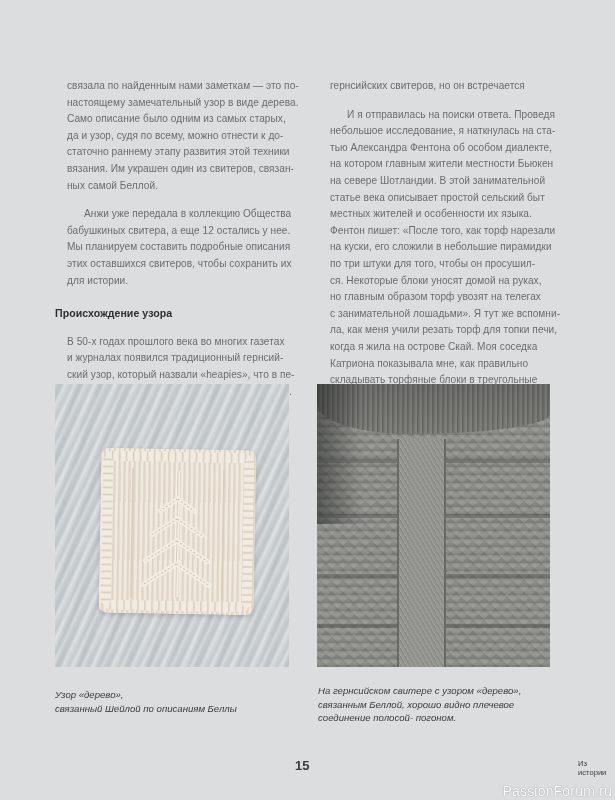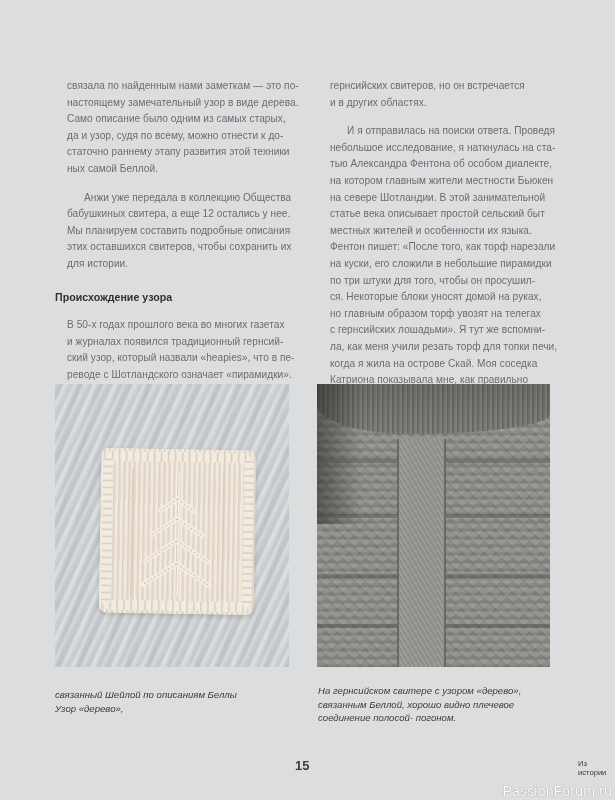--- a/index.html
+++ b/index.html
@@ -162,20 +162,21 @@
 </head>
 <body>
 
 <div class="col col-left">
   <p>
     <span class="line">связала по найденным нами заметкам — это по-</span>
     <span class="line">настоящему замечательный узор в виде дерева.</span>
     <span class="line">Само описание было одним из самых старых,</span>
     <span class="line">да и узор, судя по всему, можно отнести к до-</span>
     <span class="line">статочно раннему этапу развития этой техники</span>
+    <span class="line">вязания. Им украшен один из свитеров, связан-</span>
     <span class="line">ных самой Беллой.</span>
   </p>
   <p class="indent">
     <span class="line">Анжи уже передала в коллекцию Общества</span>
     <span class="line" style="text-indent:0">бабушкиных свитера, а еще 12 остались у нее.</span>
     <span class="line" style="text-indent:0">Мы планируем составить подробные описания</span>
     <span class="line" style="text-indent:0">этих оставшихся свитеров, чтобы сохранить их</span>
     <span class="line" style="text-indent:0">для истории.</span>
   </p>
   <h3 class="section-heading">Происхождение узора</h3>
@@ -187,36 +188,35 @@
   </p>
   <p class="indent">
     <span class="line">Этот узор, состоящий из треугольников,</span>
     <span class="line" style="text-indent:0">мы часто видели в шотландских коллекциях</span>
   </p>
 </div>
 
 <div class="col col-right">
   <p>
     <span class="line">гернсийских свитеров, но он встречается</span>
-    <span class="line">и в других областях.</span>
   </p>
   <p class="indent">
     <span class="line">И я отправилась на поиски ответа. Проведя</span>
     <span class="line" style="text-indent:0">небольшое исследование, я наткнулась на ста-</span>
     <span class="line" style="text-indent:0">тью Александра Фентона об особом диалекте,</span>
     <span class="line" style="text-indent:0">на котором главным жители местности Бьюкен</span>
     <span class="line" style="text-indent:0">на севере Шотландии. В этой занимательной</span>
     <span class="line" style="text-indent:0">статье века описывает простой сельский быт</span>
     <span class="line" style="text-indent:0">местных жителей и особенности их языка.</span>
     <span class="line" style="text-indent:0">Фентон пишет: «После того, как торф нарезали</span>
     <span class="line" style="text-indent:0">на куски, его сложили в небольшие пирамидки</span>
     <span class="line" style="text-indent:0">по три штуки для того, чтобы он просушил-</span>
     <span class="line" style="text-indent:0">ся. Некоторые блоки уносят домой на руках,</span>
     <span class="line" style="text-indent:0">но главным образом торф увозят на телегах</span>
-    <span class="line" style="text-indent:0">с гернсийских лошадьми». Я тут же вспомни-</span>
+    <span class="line" style="text-indent:0">с занимательной лошадьми». Я тут же вспомни-</span>
     <span class="line" style="text-indent:0">ла, как меня учили резать торф для топки печи,</span>
     <span class="line" style="text-indent:0">когда я жила на острове Скай. Моя соседка</span>
     <span class="line" style="text-indent:0">Катриона показывала мне, как правильно</span>
     <span class="line" style="text-indent:0">складывать торфяные блоки в треугольные</span>
     <span class="line" style="text-indent:0">пирамидки, чтобы они хорошо просушились.</span>
     <span class="line" style="text-indent:0">Только после этого их можно было уносить</span>
   </p>
 </div>
 
 <div class="photo photo-left" role="img" aria-label="Knitted cream swatch with tree pattern on grey textured background">
@@ -258,22 +258,22 @@
   <div class="collar"></div>
   <div class="collar-shadow"></div>
   <div class="band" style="top:75px"></div>
   <div class="band" style="top:130px"></div>
   <div class="band" style="top:190px"></div>
   <div class="band" style="top:240px"></div>
   <div class="strap"></div>
 </div>
 
 <div class="caption caption-left">
+  <span class="line">Узор «дерево»,</span>
   <span class="line">связанный Шейлой по описаниям Беллы</span>
-  <span class="line">Узор «дерево»,</span>
 </div>
 <div class="caption caption-right">
   <span class="line">На гернсийском свитере с узором «дерево»,</span>
   <span class="line">связанным Беллой, хорошо видно плечевое</span>
   <span class="line">соединение полосой- погоном.</span>
 </div>
 
 <div class="page-number">15</div>
 <div class="section-name">Из истории</div>
 <div class="watermark">PassionForum.ru</div>

